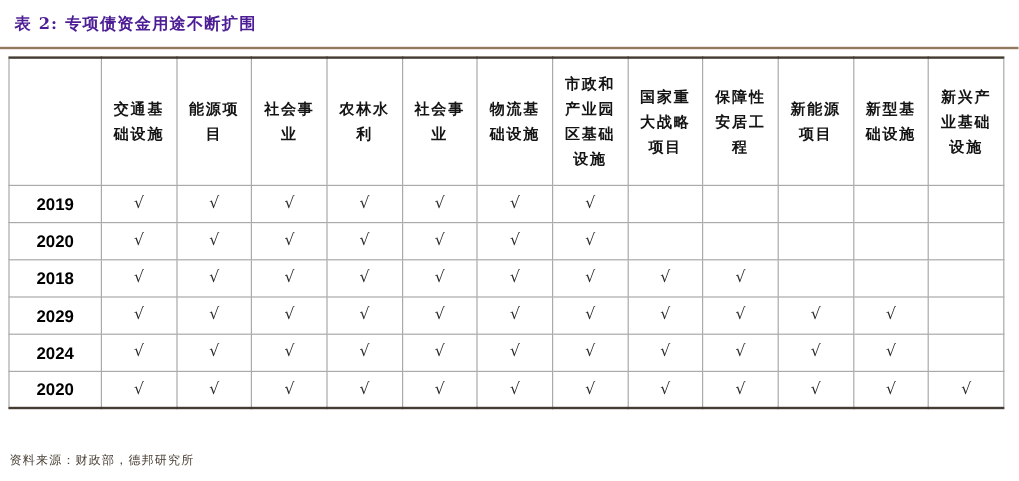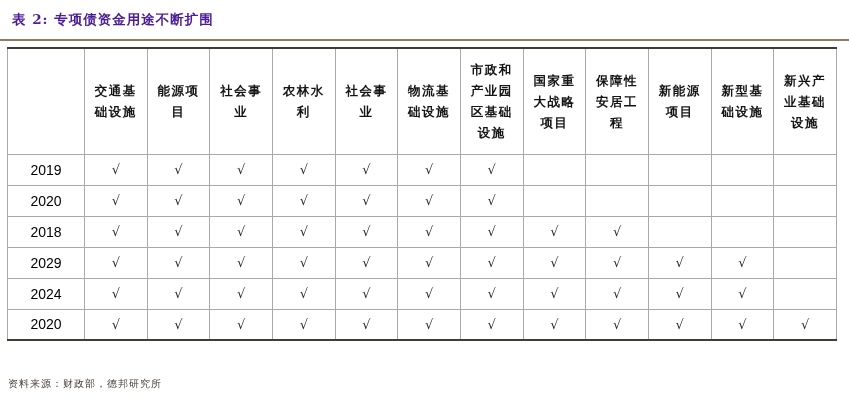--- a/index.html
+++ b/index.html
@@ -61,21 +61,21 @@
   }
   th.colhead .wrap {
     display: inline-block;
     width: 45px;
     line-height: 21px;
     letter-spacing: 1.5px;
     word-break: break-all;
   }
   th.yearcell {
     font-family: "Liberation Sans", "DejaVu Sans", sans-serif;
-    font-weight: normal;
+    font-weight: bold;
     font-size: 14px;
     color: #000000;
   }
   td.checkcell {
     font-family: "DejaVu Sans", sans-serif;
     font-size: 13px;
     color: #2b2b2b;
   }
   .source {
     position: absolute;

